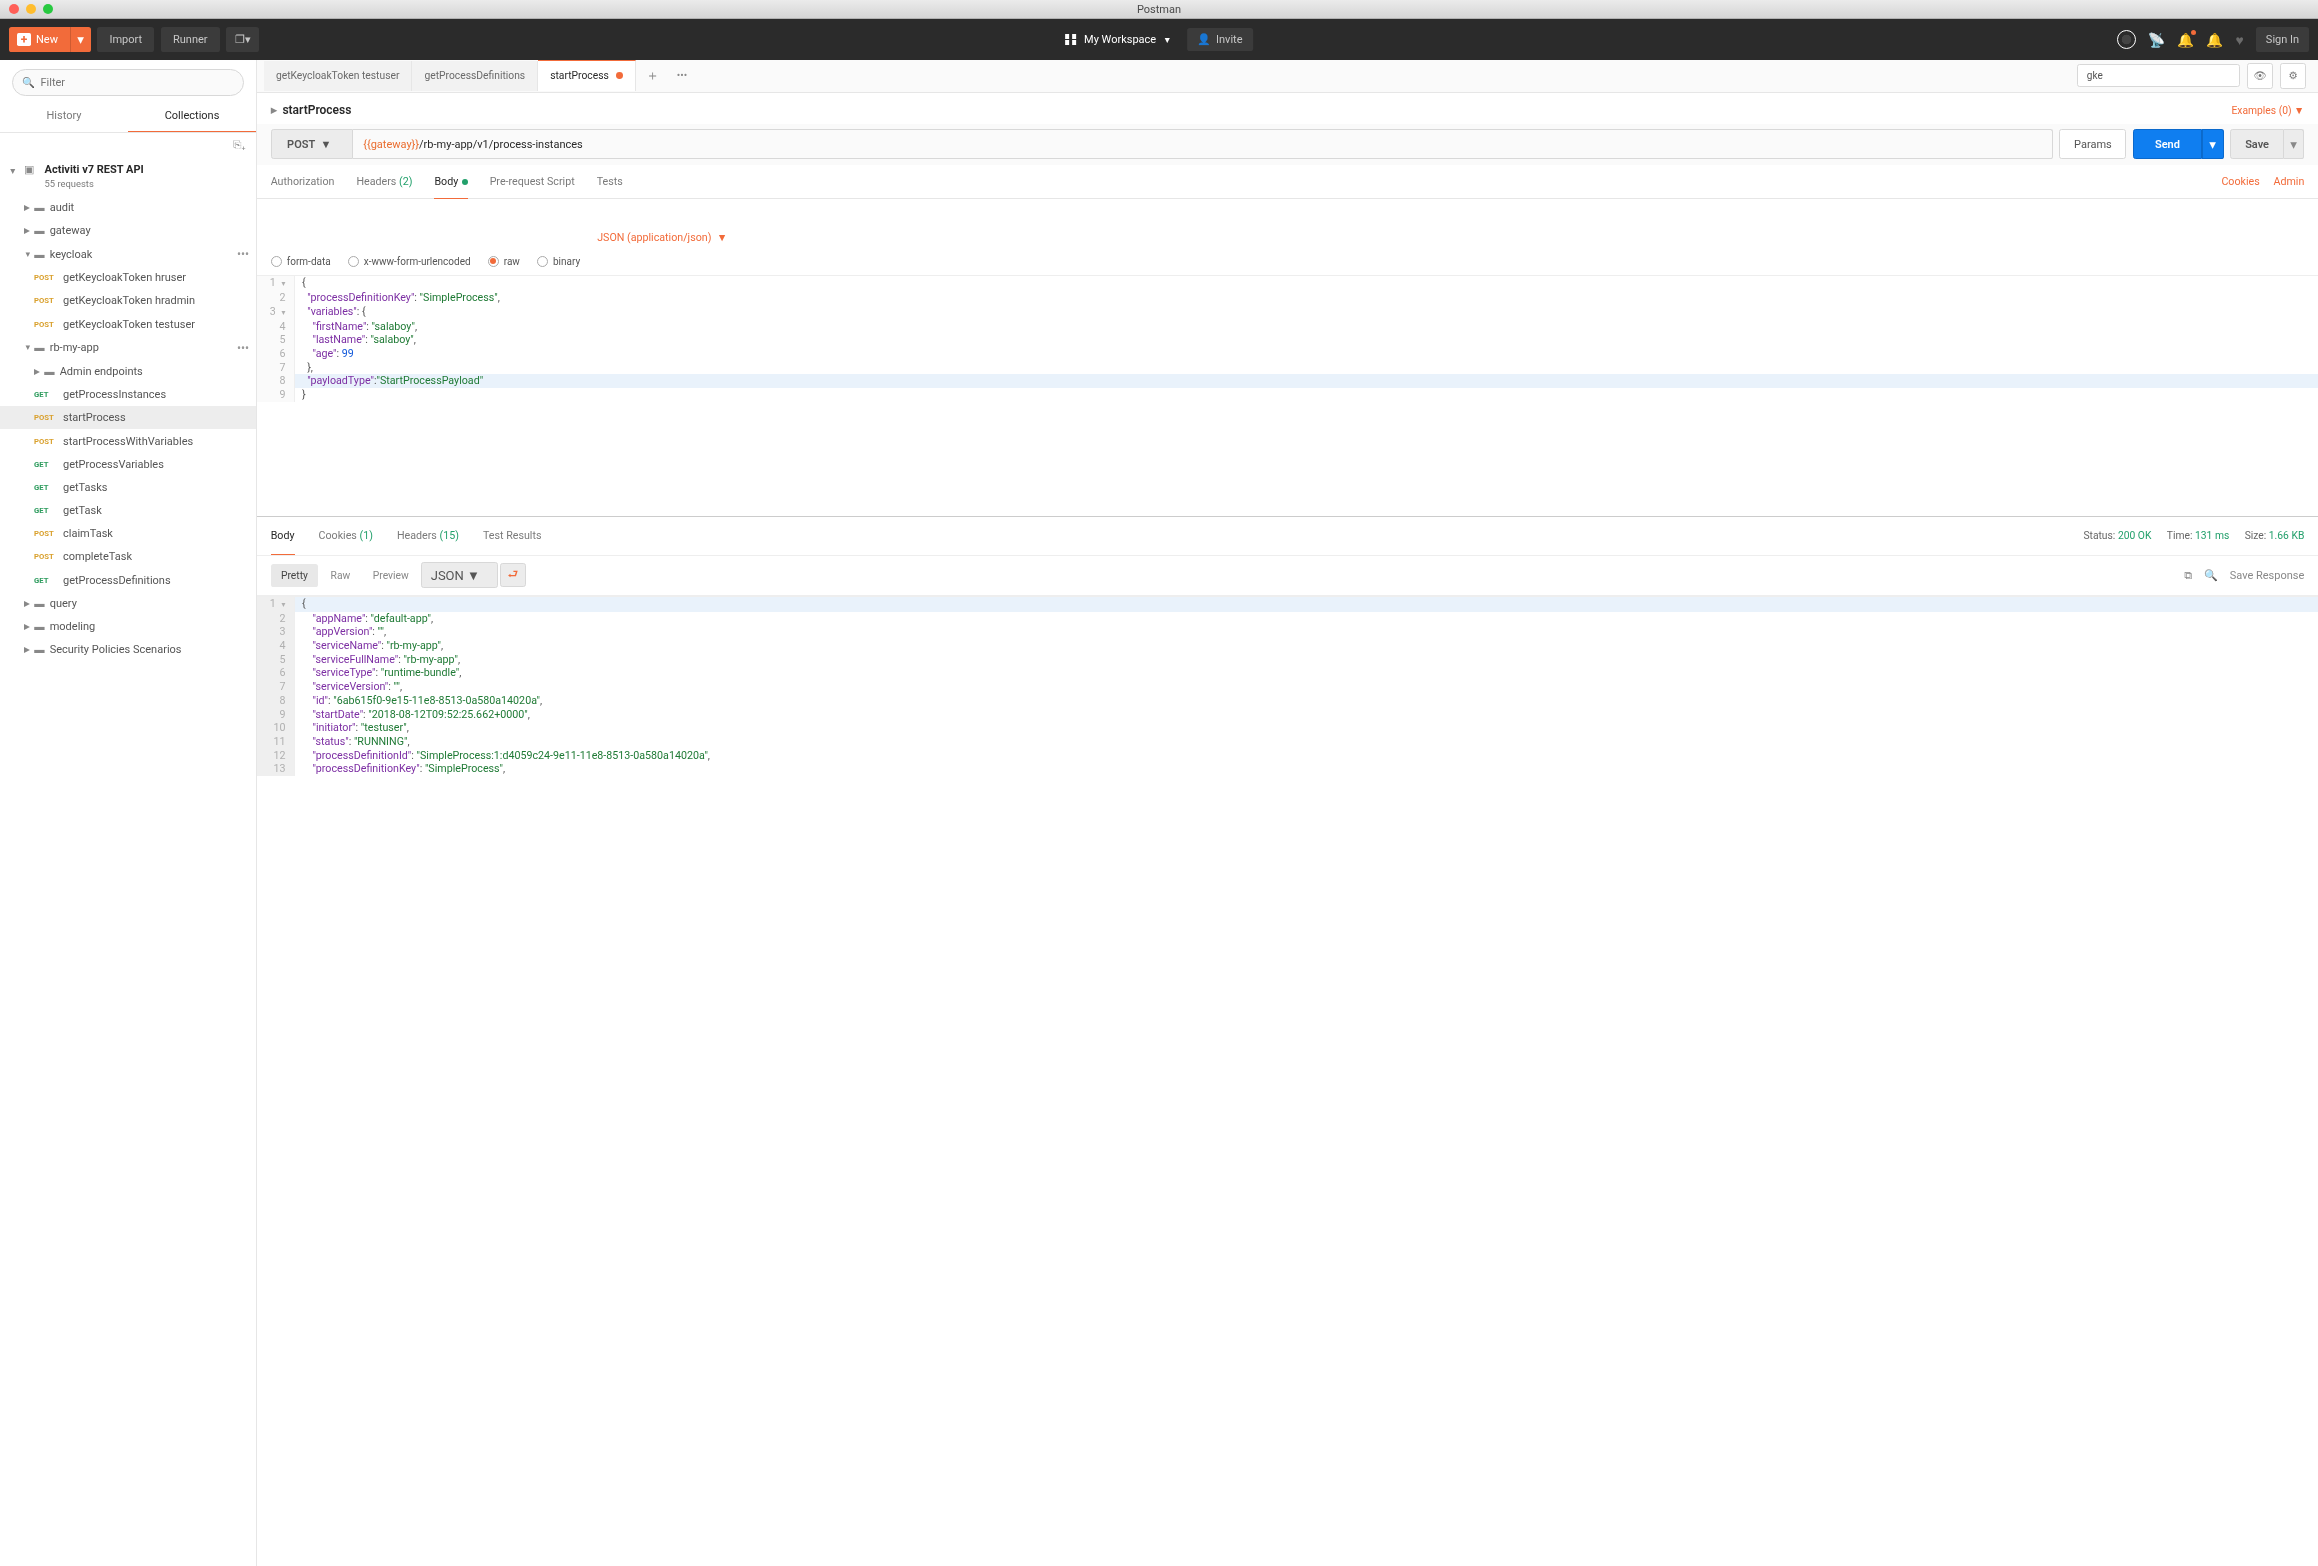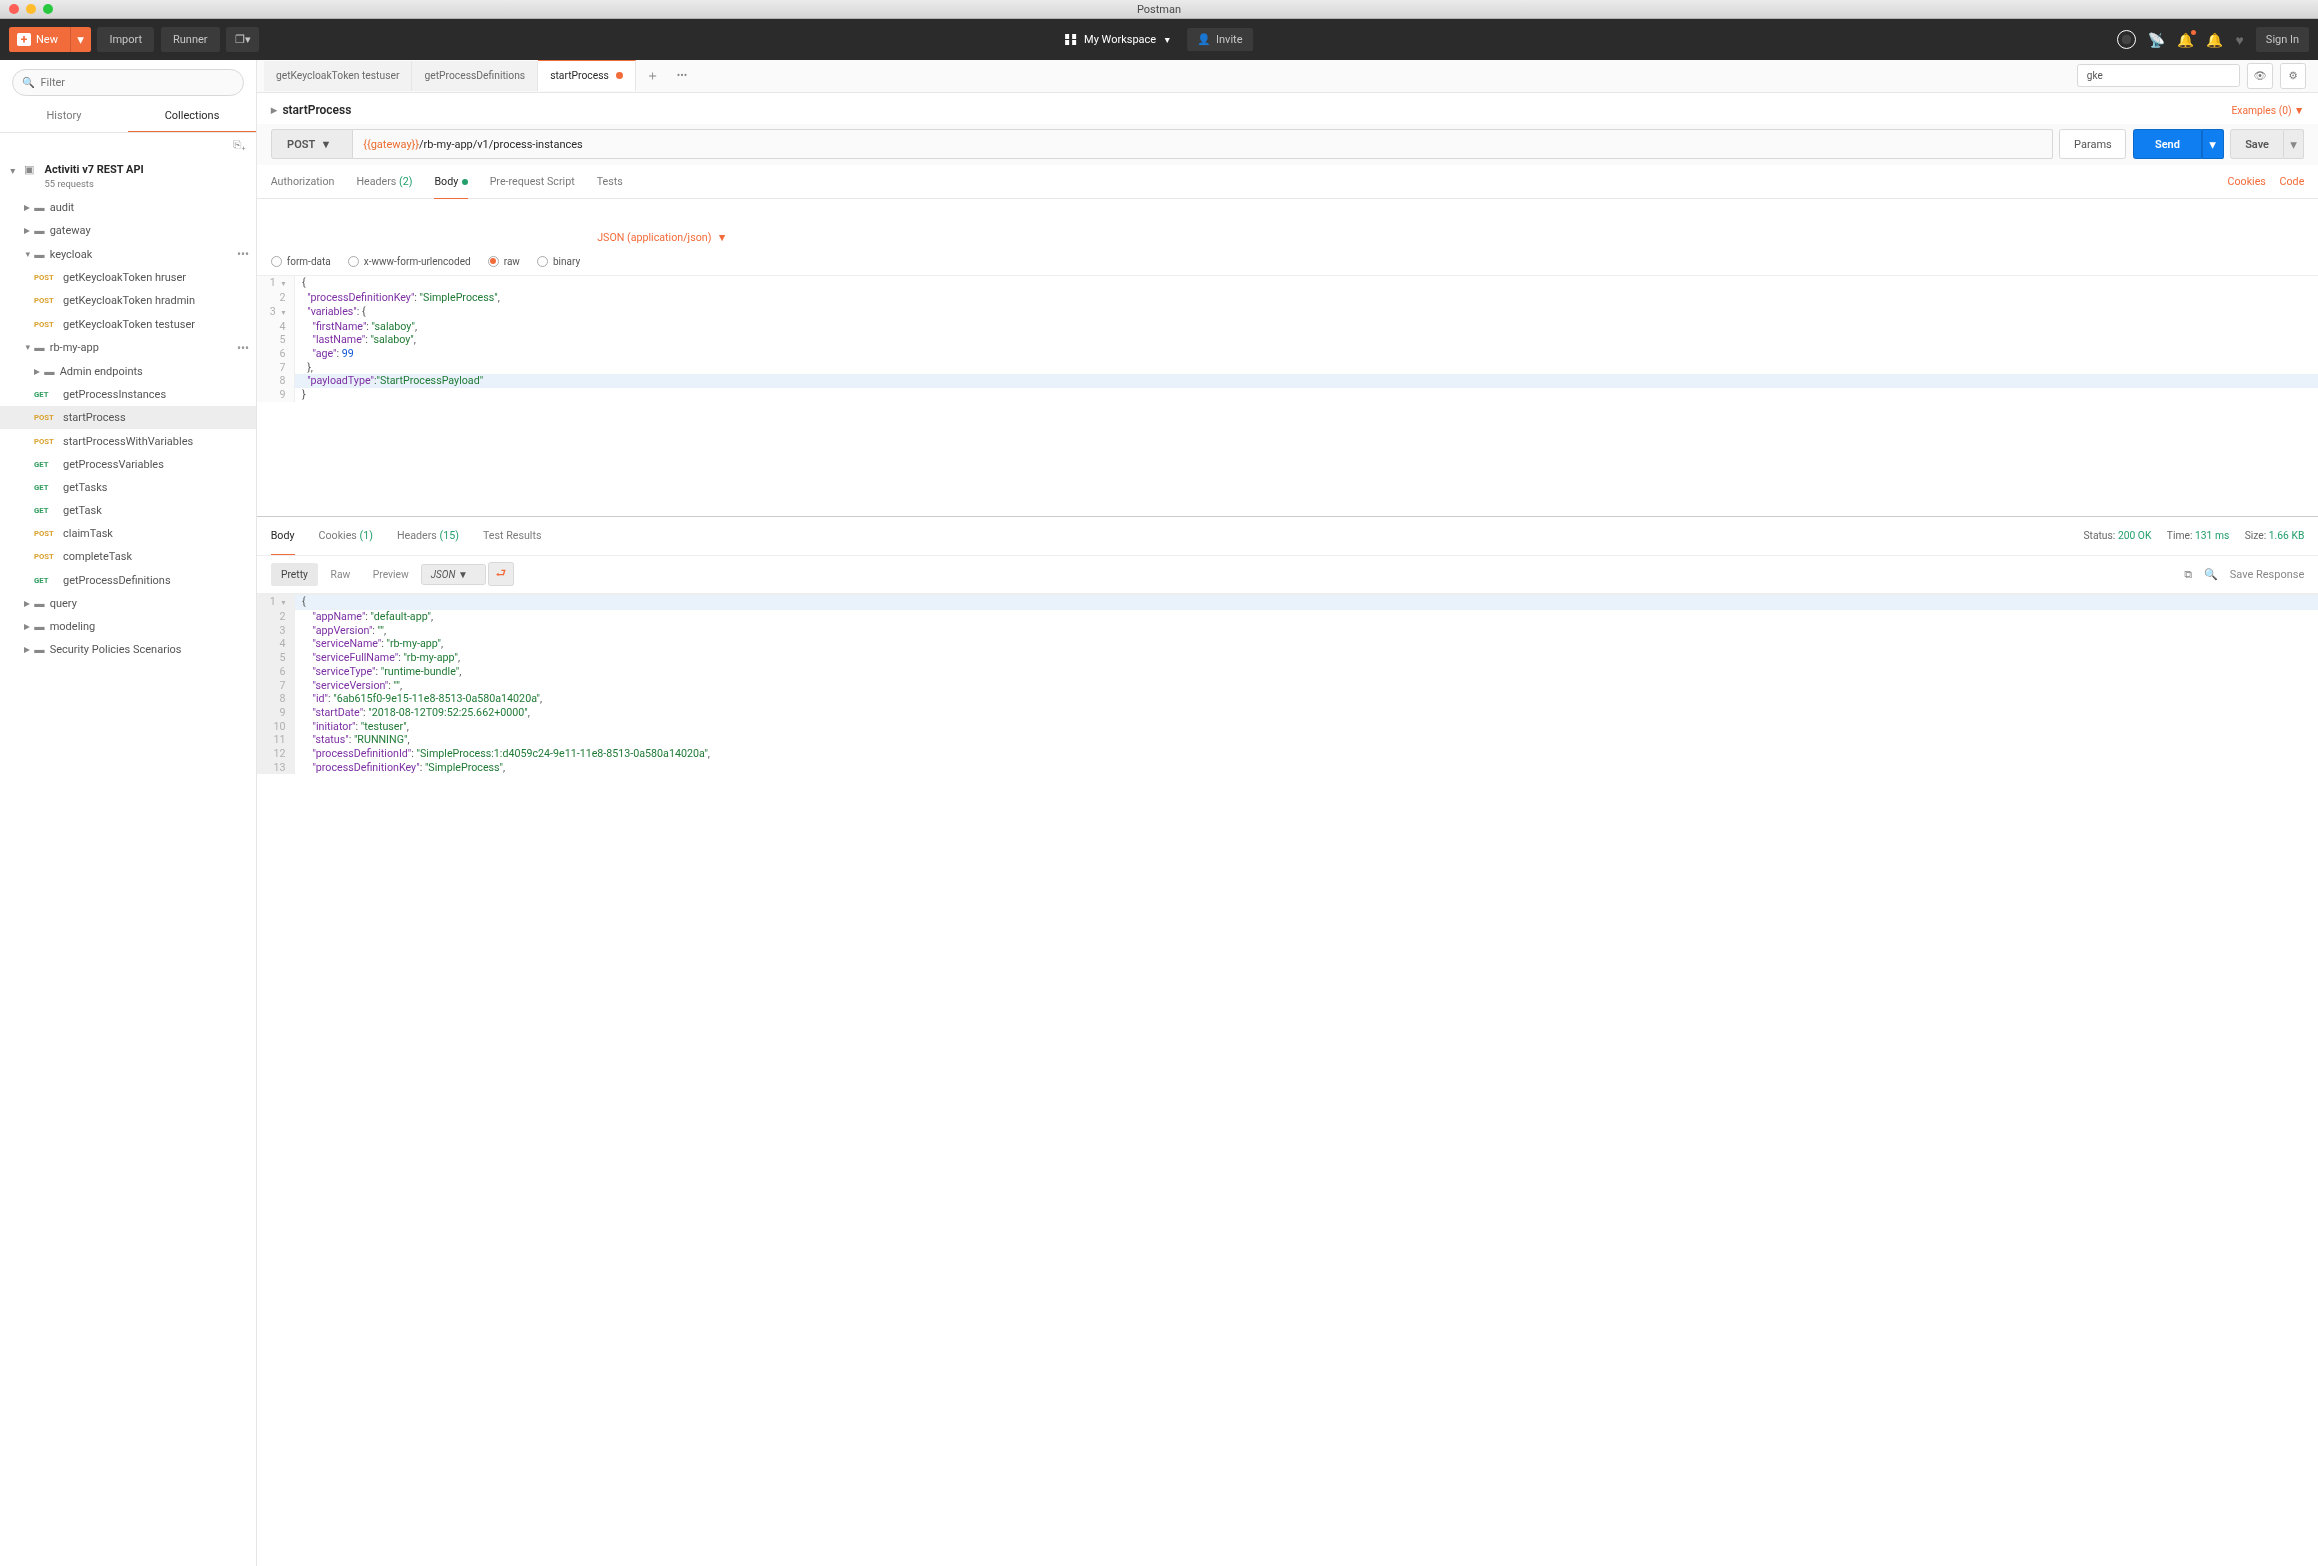--- a/index.html
+++ b/index.html
@@ -118,21 +118,21 @@
 .resp-header-tabs{ display:flex; align-items:center; padding:0 13.7px; border-top:0.9px solid #ccc; border-bottom:0.9px solid #eee; background:#fff;}
 .resp-subtab{ padding:12px 0; margin-right:24px; font-size:10.7px; color:#7a7a7a; cursor:pointer;}
 .resp-subtab.active{ color:#282828; border-bottom:1.7px solid #f26b3a; margin-bottom:-0.9px;}
 .resp-subtab .count{ color:#22a06b;}
 .resp-status{ margin-left:auto; font-size:10.3px; color:#666; display:flex; gap:15.4px;}
 .resp-status .ok{ color:#22a06b;}
 
 .resp-toolbar{ padding:6.9px 13.7px; display:flex; align-items:center; gap:2px; border-bottom:0.9px solid #eee;}
 .view-btn{ border:none; background:transparent; padding:5.1px 10.3px; font-size:10.3px; color:#888; border-radius:2.6px;}
 .view-btn.active{ background:#e8e8e8; color:#444;}
-.fmt-select{ border:0.9px solid #d8d8d8; background:#ececec; padding:4.3px 17px 4.3px 8.6px; font-size:10px; border-radius:2.6px; color:#555;font-style:italic;}
+.fmt-select{ border:0.9px solid #d8d8d8; background:#ececec; padding:4.3px 17px 4.3px 8.6px; font-size:13px; border-radius:2.6px; color:#555;}
 .wrap-btn{ border:0.9px solid #d8d8d8; background:#ececec; width:26px; height:24px; border-radius:2.6px; color:#f26b3a; font-size:12px;}
 .resp-right{ margin-left:auto; display:flex; align-items:center; gap:12px; color:#888;}
 .resp-right .act{ cursor:pointer; font-size:11px;}
 
 .resp-editor{ font-family:Menlo,Consolas,monospace; font-size:10.7px; line-height:13.7px; overflow:auto; flex:1; border-top:0.9px solid #eee;}
 .resp-editor .line-num{ background:#efefef;}
 .resp-editor .editor-line:first-child{ background:#e9f2fb;}
 </style>
 </head>
 <body>
@@ -345,21 +345,21 @@
     </div>
 
     <div class="req-tabs">
       <div class="req-subtab">Authorization</div>
       <div class="req-subtab"><span>Headers</span> <span class="count">(2)</span></div>
       <div class="req-subtab active"><span>Body</span><span class="subtab-body-dot"></span></div>
       <div class="req-subtab">Pre-request Script</div>
       <div class="req-subtab">Tests</div>
       <div class="right-links">
         <span>Cookies</span>
-        <span>Code</span>
+        <span>Admin</span>
       </div>
     </div>
 
     <div class="body-type-row">
       <label class="radio-opt">
           <span class="radio"></span>
           <span>form-data</span>
         </label>
       <label class="radio-opt">
           <span class="radio"></span>

